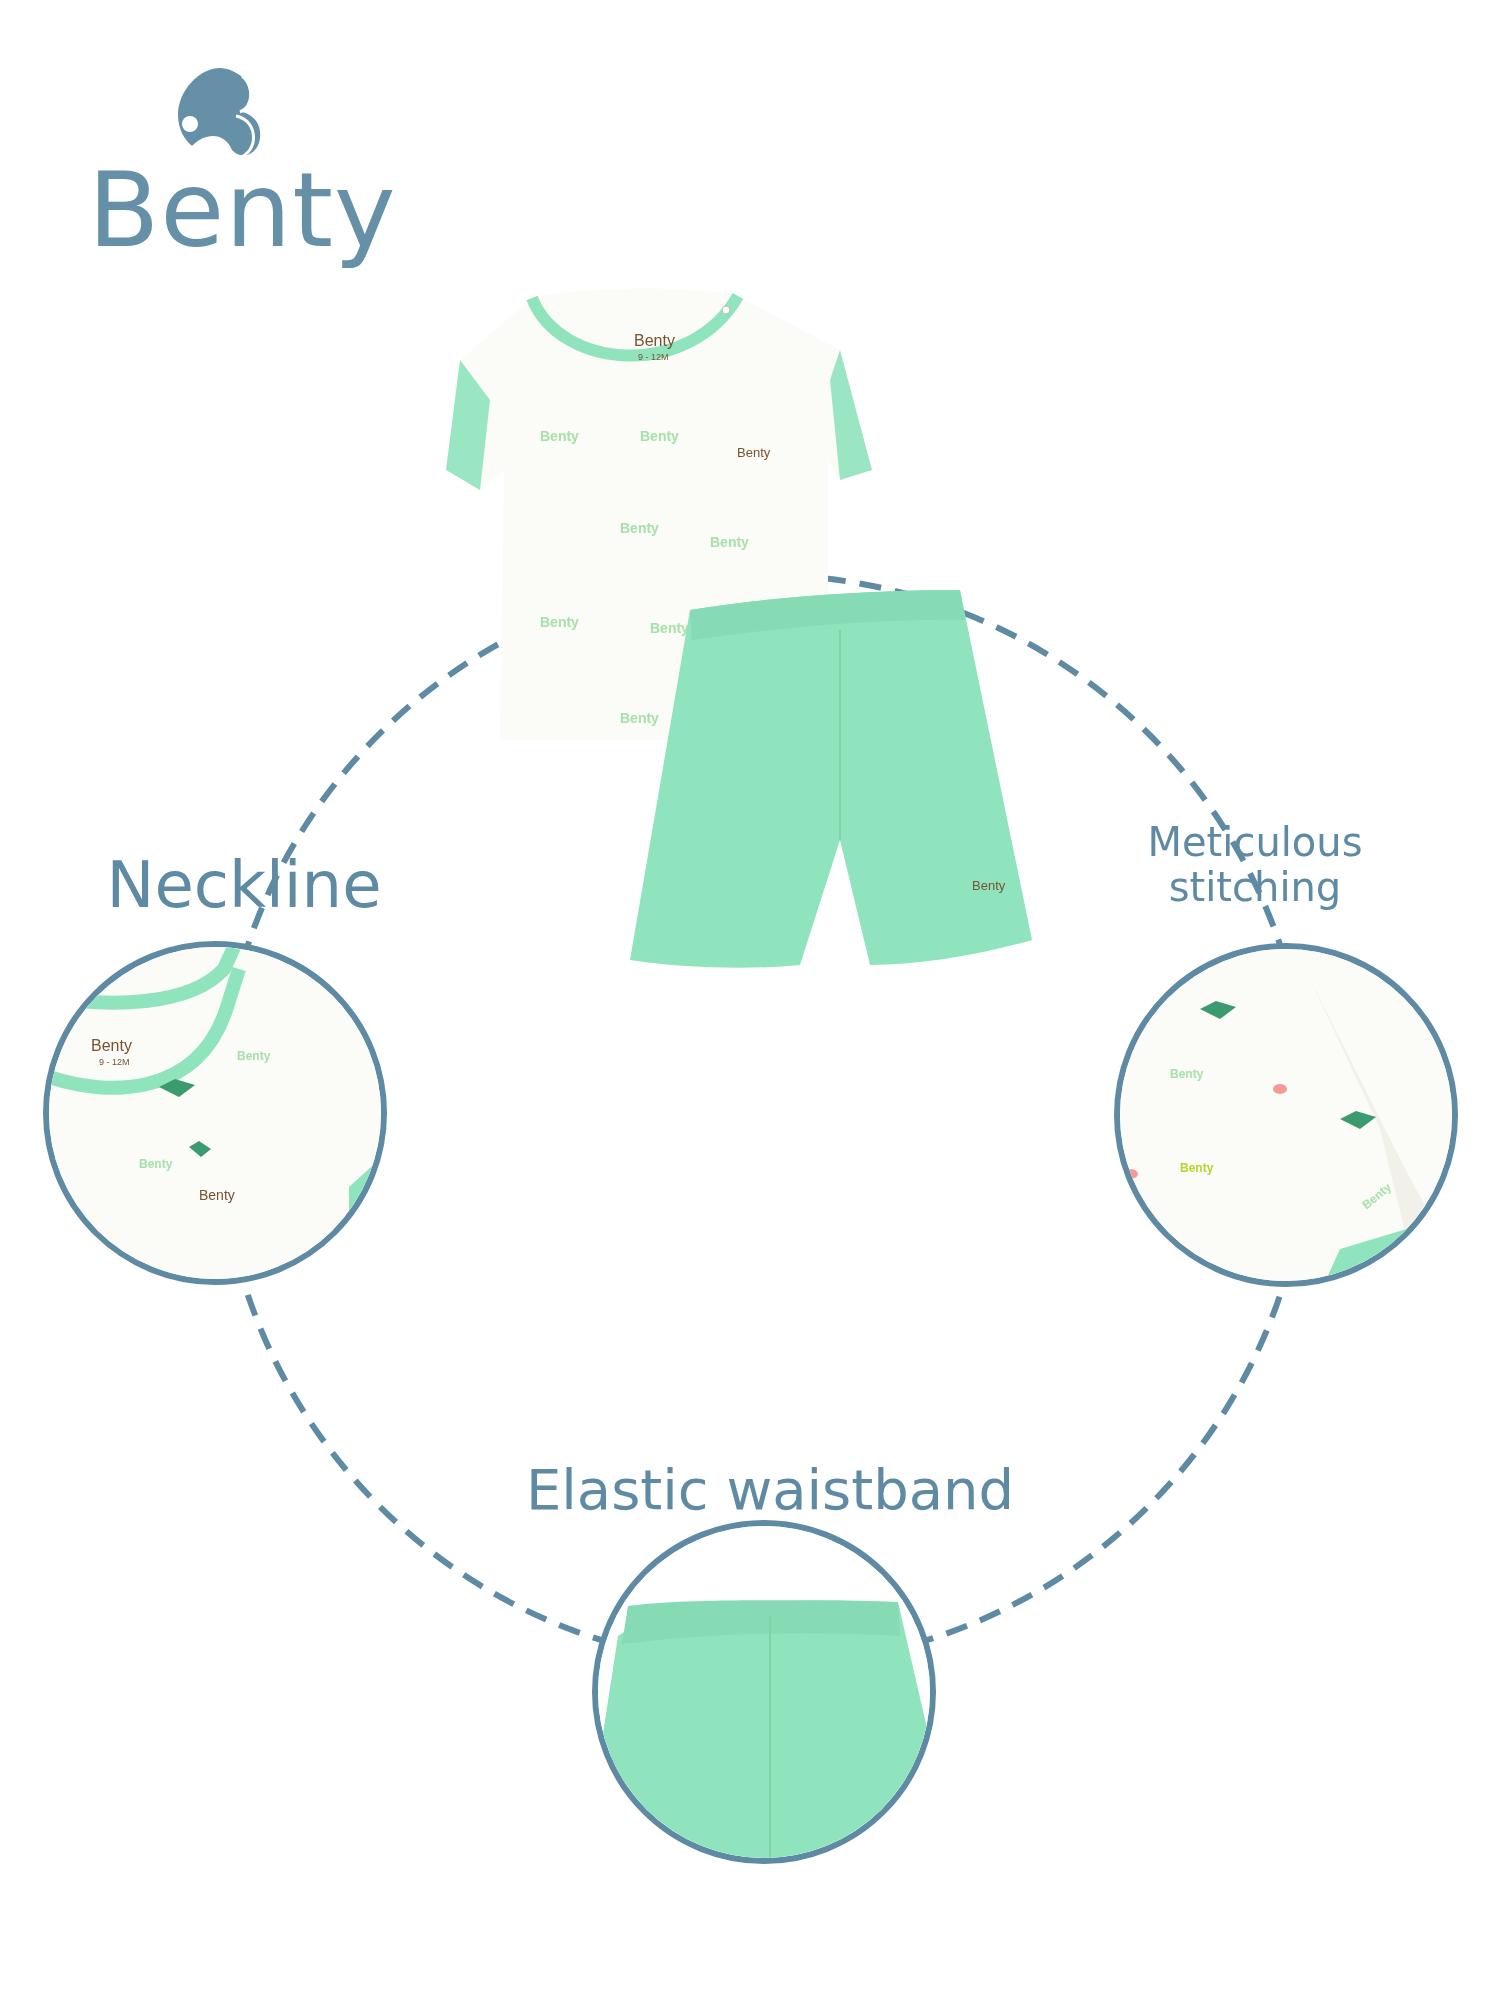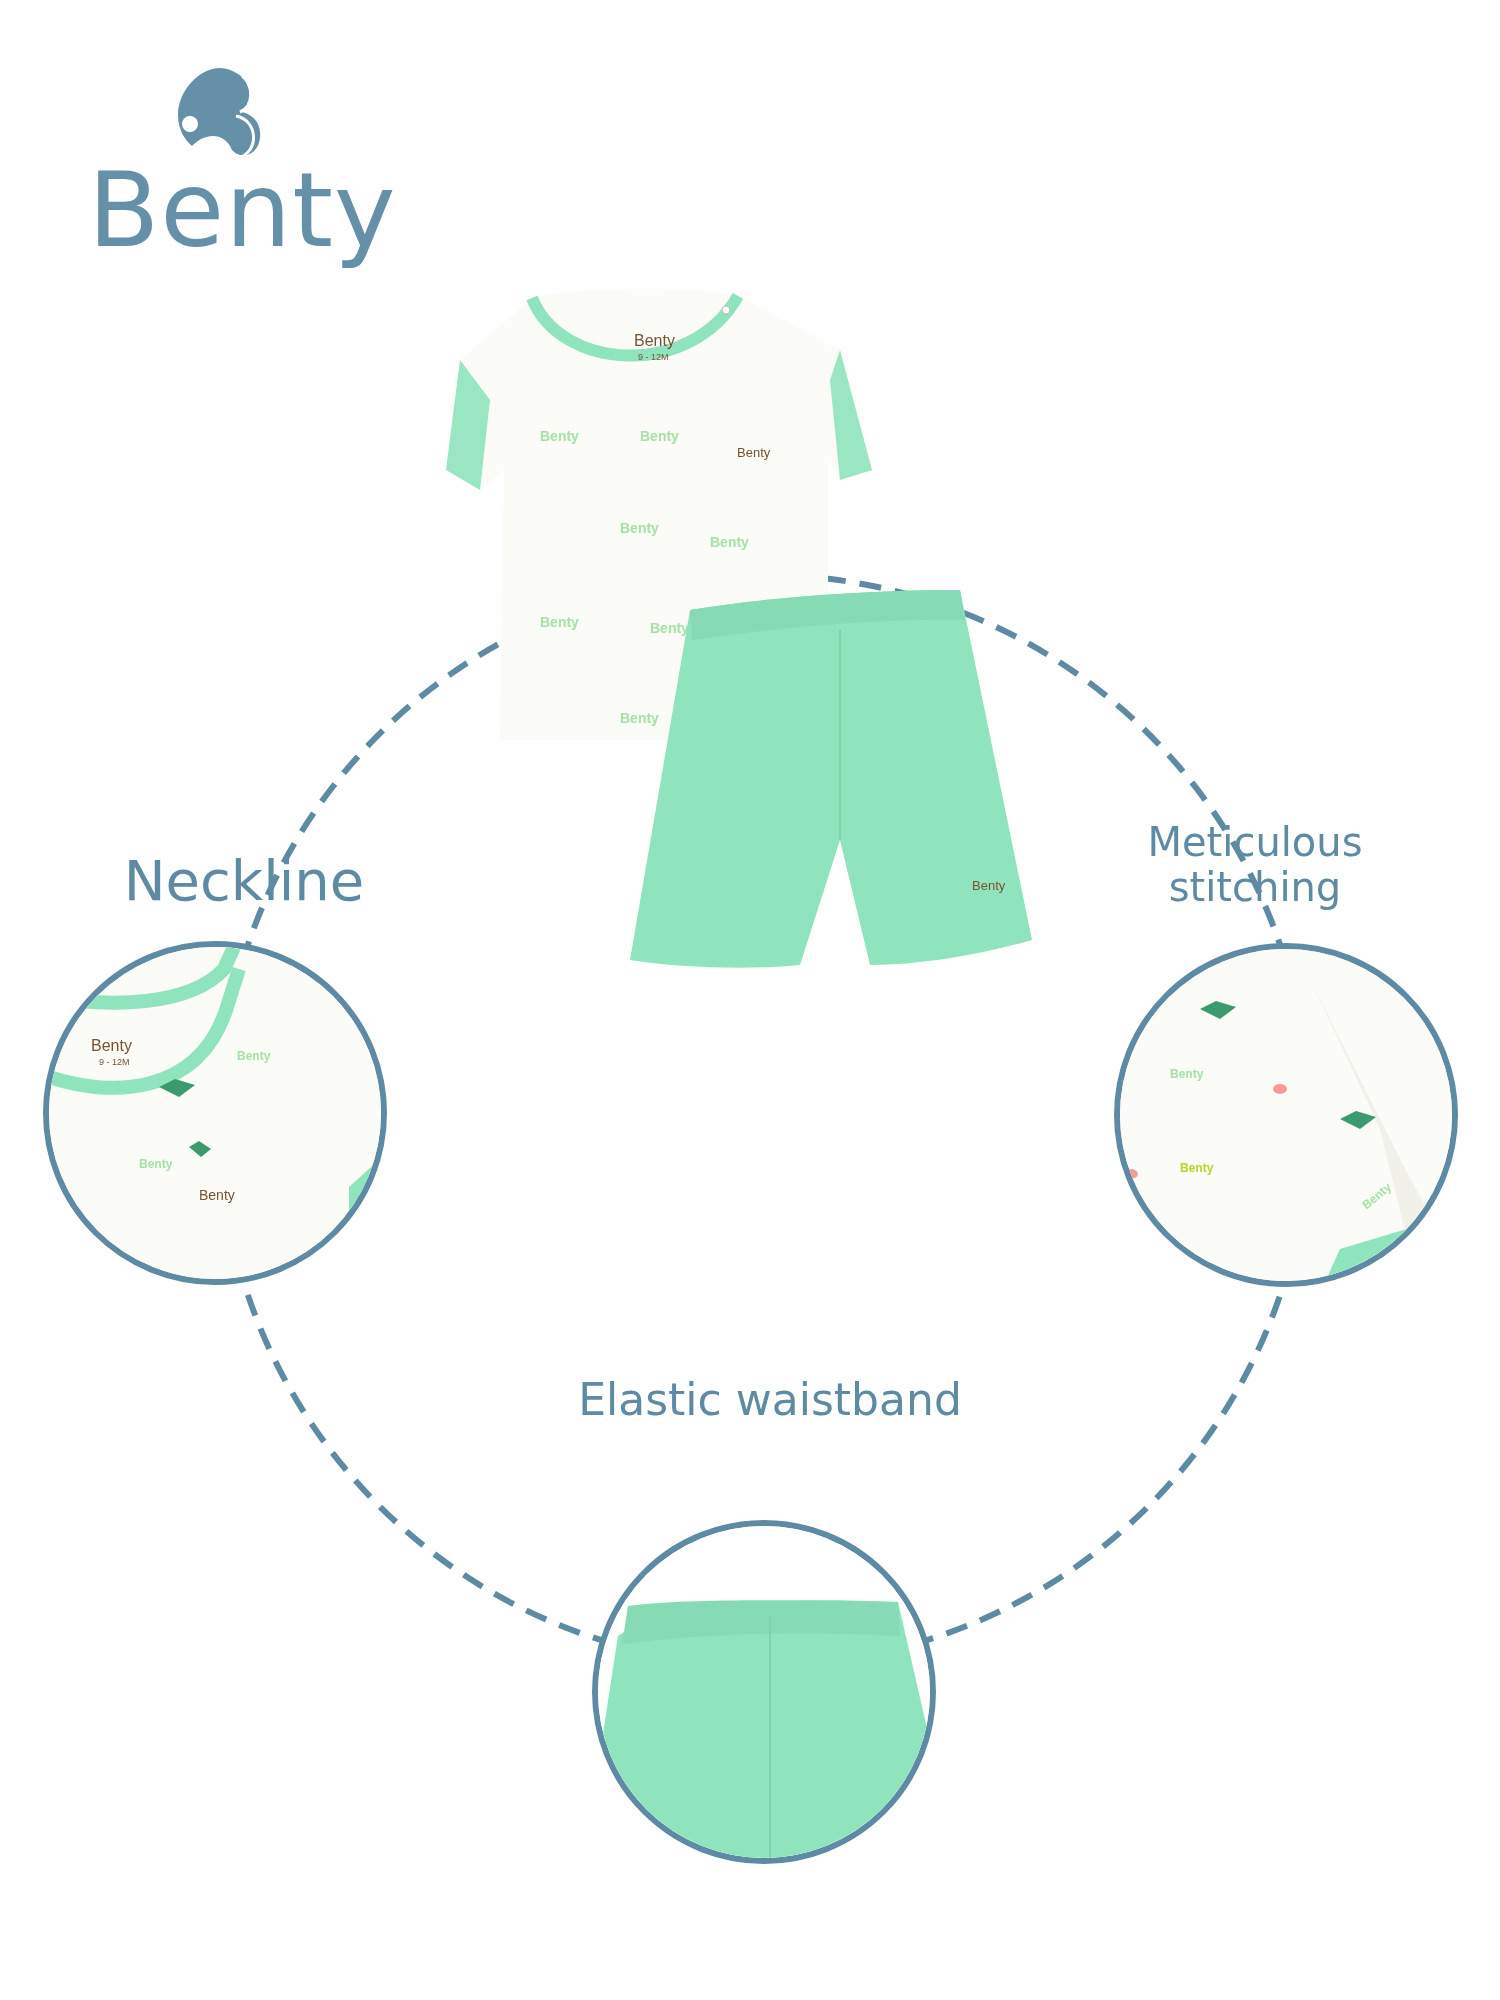--- a/index.html
+++ b/index.html
@@ -1,23 +1,23 @@
 <!DOCTYPE html>
 <html><head>
 <meta charset="utf-8">
 <style>
   html,body{margin:0;padding:0;background:#fff;}
   body{width:1500px;height:2000px;position:relative;overflow:hidden;font-family:"DejaVu Sans","Liberation Sans",sans-serif;}
   .abs{position:absolute;}
   .brand{color:#6590a8;}
   .logo-text{left:88px;top:158px;font-size:104px;font-weight:400;letter-spacing:1px;line-height:1;}
   .label{color:#5f8aa3;font-weight:500;text-align:center;line-height:1.12;white-space:nowrap;}
-  .lbl-neck{left:104px;top:850px;width:280px;font-size:56px;}
+  .lbl-neck{left:104px;top:850px;width:280px;font-size:64px;}
   .lbl-stitch{left:1090px;top:820px;width:330px;font-size:40px;}
-  .lbl-waist{left:520px;top:1375px;width:500px;font-size:44px;}
+  .lbl-waist{left:520px;top:1459px;width:500px;font-size:56px;}
   svg.bg{position:absolute;left:0;top:0;}
   .detail{position:absolute;border-radius:50%;border:6px solid #5f8aa3;overflow:hidden;background:#fff;box-sizing:border-box;}
   .tag{color:#7a5230;font-family:"Liberation Sans",sans-serif;}
   .print{position:absolute;font-family:"Liberation Sans",sans-serif;font-weight:700;font-size:14px;}
 </style>
 </head>
 <body>
 
 <svg class="bg" width="1500" height="2000">
   <circle cx="764" cy="1120" r="545" fill="none" stroke="#5f8aa3" stroke-width="6" stroke-dasharray="22 14"></circle>

